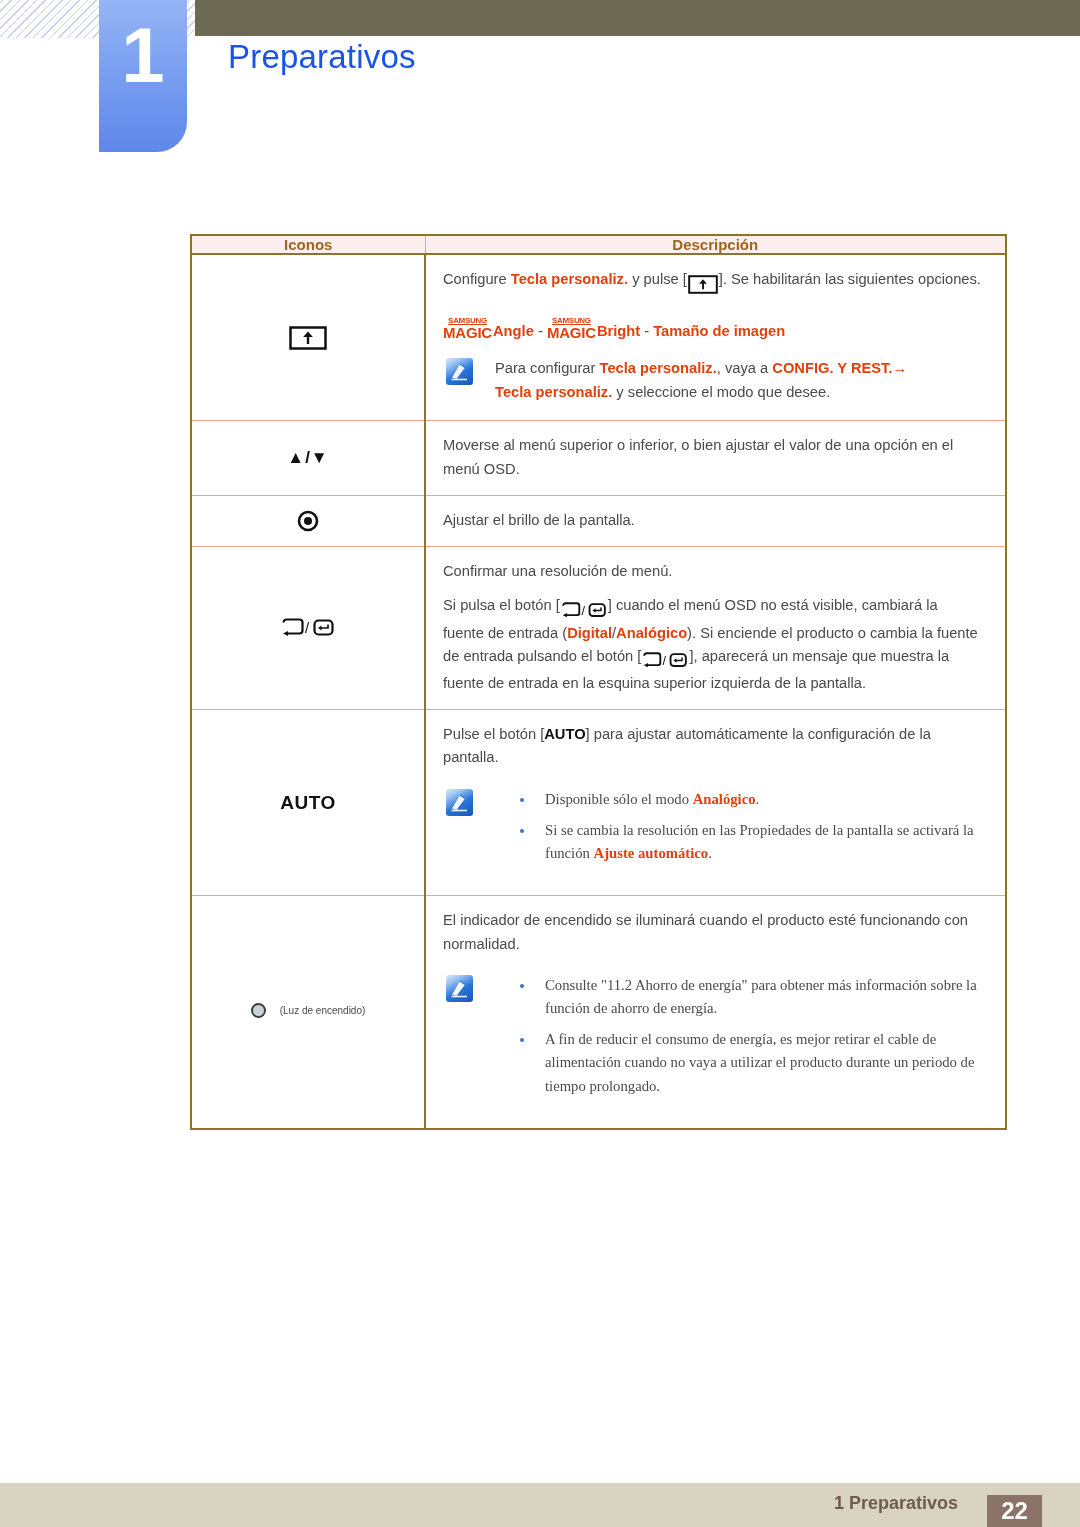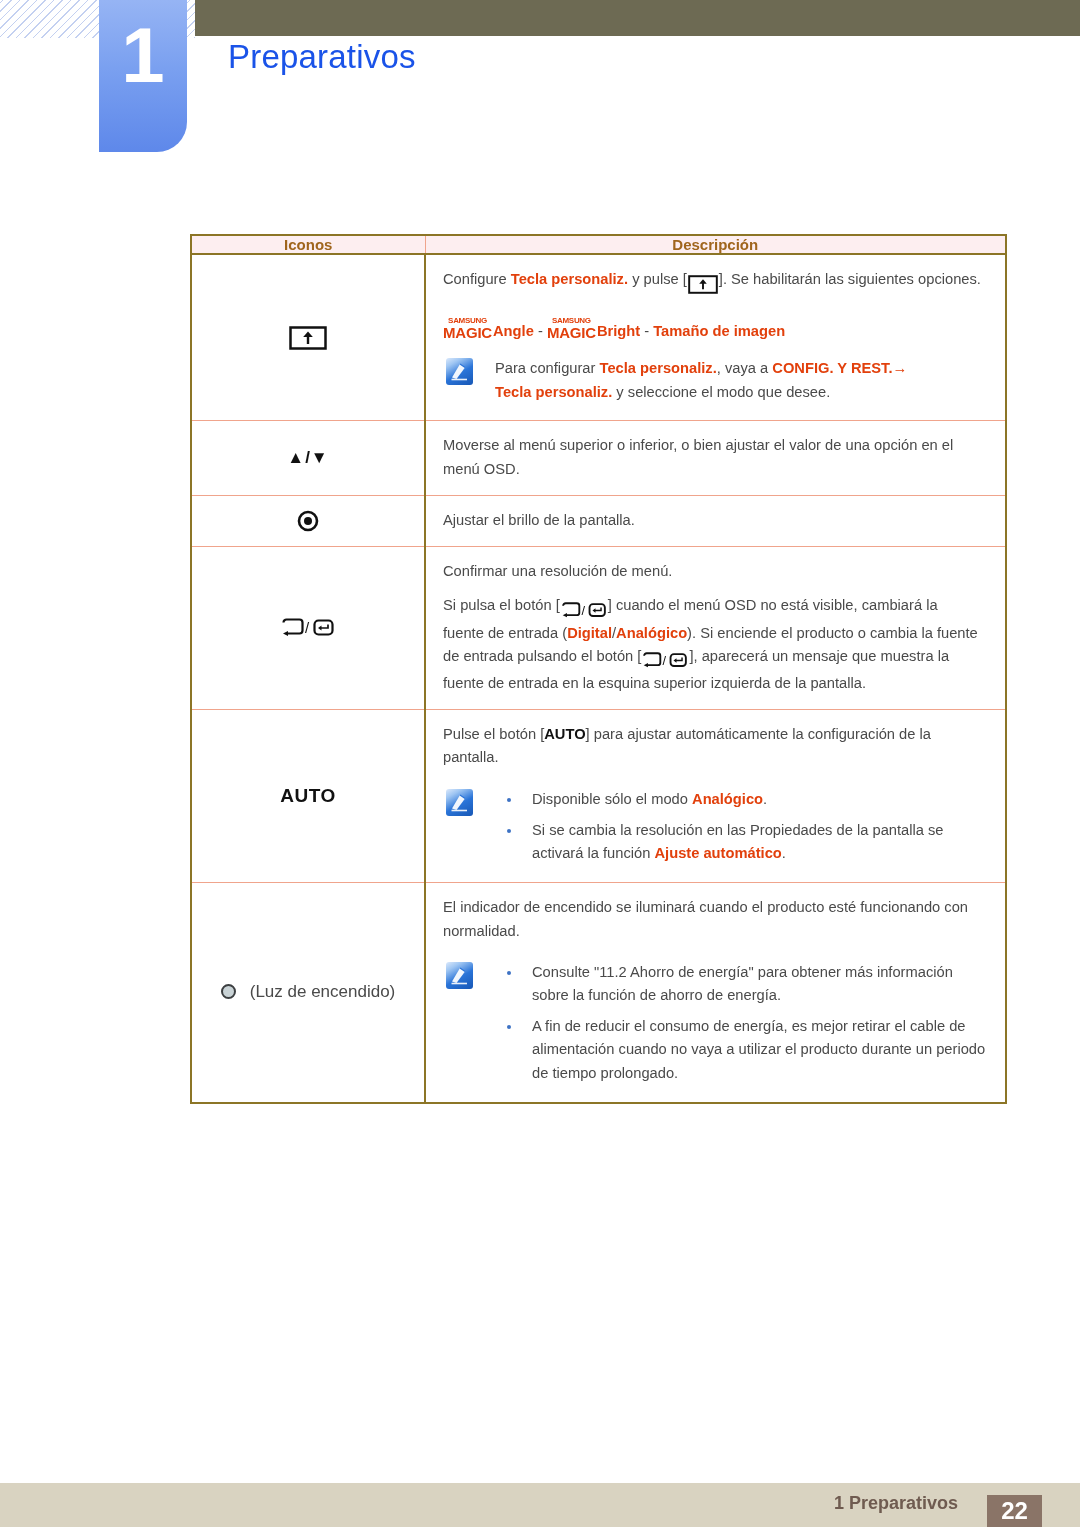--- a/index.html
+++ b/index.html
@@ -114,21 +114,21 @@
     position: absolute;
     left: 3px; top: 1px;
     width: 27px; height: 27px;
     background: linear-gradient(150deg, #dce9fb 0%, #9fc6f3 22%, #2a74d8 55%, #1757b5 100%);
     border-radius: 3px;
     overflow: hidden;
   }
   .note-icon svg { display:block; }
   .note-text { font-size: 14.7px; color: #4a4a4a; line-height: 1.6; }
 
-  ul.bullets { list-style: none; margin: 3px; padding: 0; }
+  ul.bullets { list-style: none; margin: 16px; padding: 0; font-family: Liberation Serif, serif; }
   ul.bullets > li {
     position: relative;
     padding-left: 34px;
     margin-bottom: 8px;
     font-size: 14.7px;
     color: #4a4a4a;
     line-height: 1.58;
   }
   ul.bullets > li:last-child { margin-bottom: 0; }
   ul.bullets > li::before {
@@ -136,21 +136,21 @@
     position: absolute;
     left: 9px; top: 10px;
     width: 4px; height: 4px;
     border-radius: 50%;
     background: #3d72c4;
   }
 
   
   .glyph-updown { font-size: 17px; letter-spacing: 1px; font-weight: bold; }
   .glyph-auto { font-size: 19px; font-weight: bold; letter-spacing: .5px; color:#111; }
-  .glyph-led-wrap { font-size: 17px; color:#4a4a4a; display:inline-flex; align-items:center; gap:14px; }
+  .glyph-led-wrap { font-size: 10px; color:#4a4a4a; display:inline-flex; align-items:center; gap:14px; }
   .led-dot {
     display:inline-block; width:15px; height:15px; border-radius:50%;
     background:#c9d3d6; border:2.5px solid #3c3f41; box-sizing:border-box;
   }
   svg.ic { display:inline-block; vertical-align:middle; }
   .inline-key { display:inline-block; vertical-align:-4px; margin:0 1px; }
 
   
   .footer-bar {
     position: absolute;
@@ -178,21 +178,21 @@
     justify-content: center;
   }
 
   .sup-magic {
     display: inline-block;
     vertical-align: -2px;
     line-height: 1;
     text-align: center;
     margin-right: 1px;
   }
-  .sup-magic .s1 { display:block; font-size: 8px; font-weight: bold; letter-spacing: -.3px; }
+  .sup-magic .s1 { display:block; font-size: 8px; font-weight: bold; letter-spacing: -.3px; text-decoration: underline; }
   .sup-magic .s2 { display:block; font-size: 15px; font-weight: bold; letter-spacing: -.2px; }
 </style>
 </head>
 <body>
 
 <div class="hatch"></div>
 <div class="topbar"></div>
 <div class="chapter-tab">
   <div class="chapter-num">1</div>
 </div>

